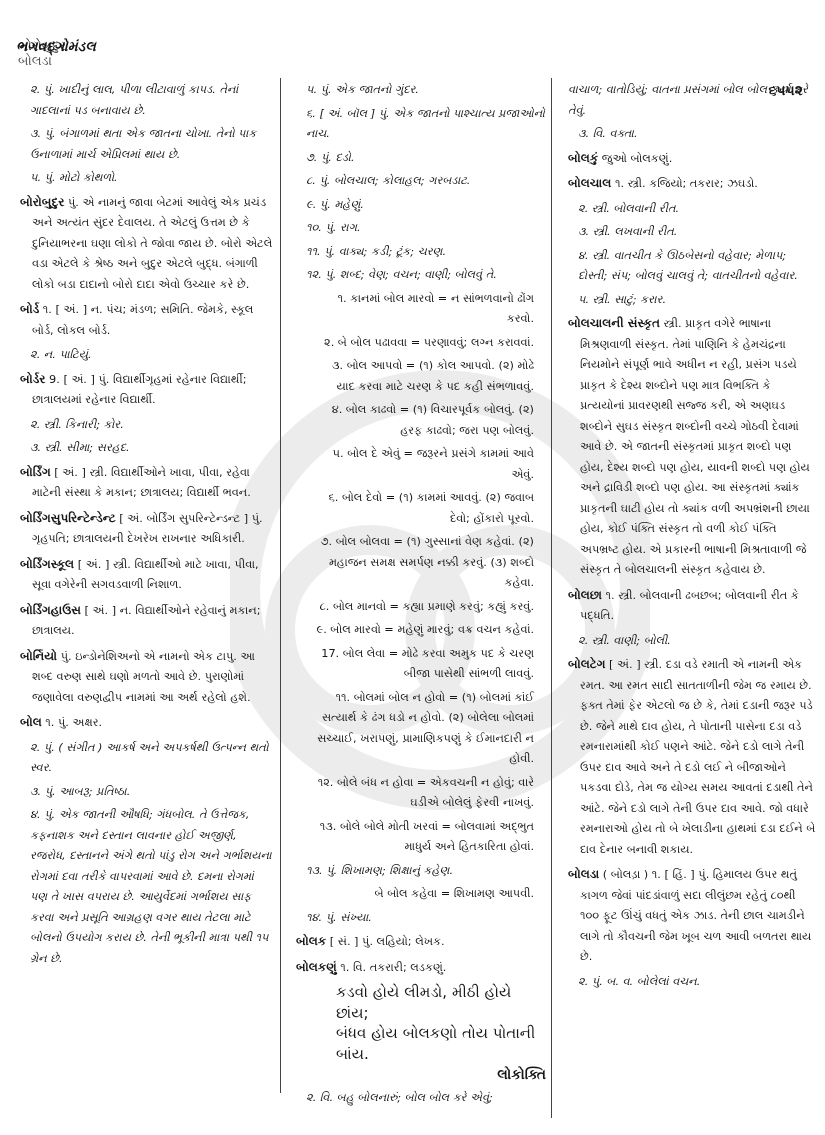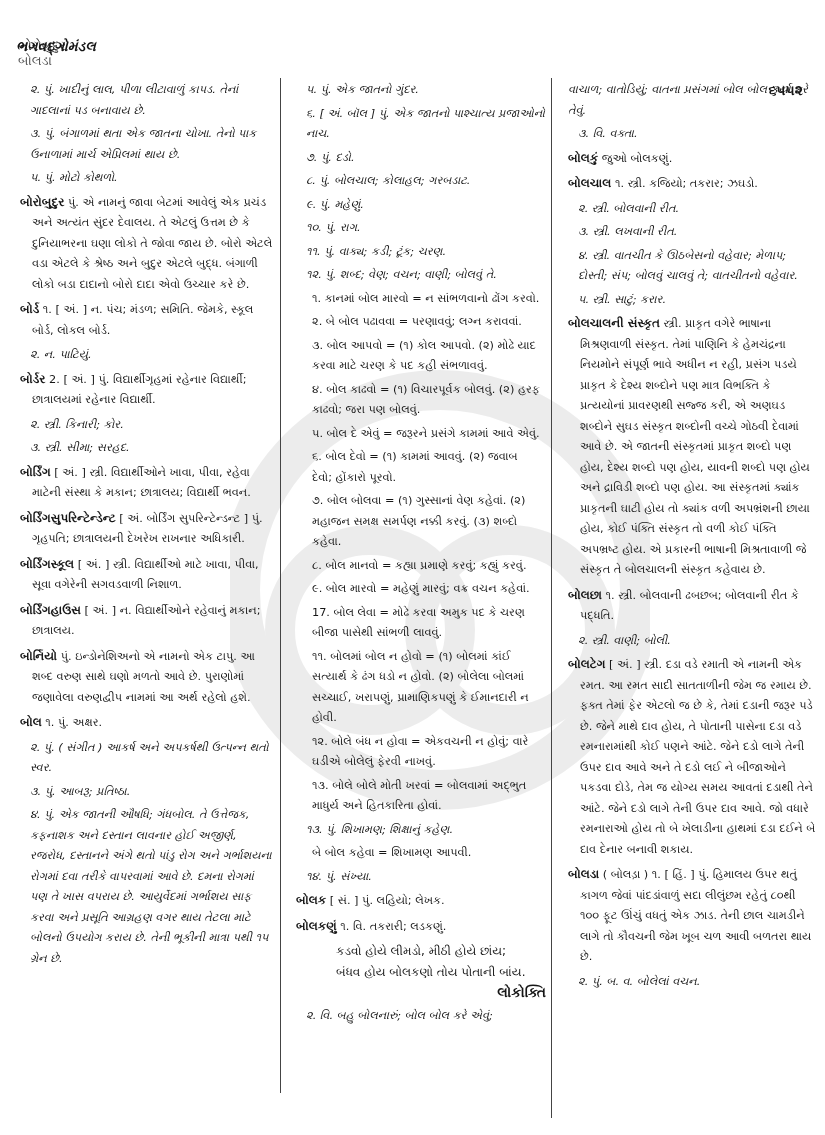--- a/index.html
+++ b/index.html
@@ -18,23 +18,23 @@
   .hdr-right { position:absolute; right:22px; top:6px; font-size:14px; font-weight:bold;margin-top:44px; }
   .col { position:absolute; top:80px; font-size:11.3px; line-height:20.5px; }
   .col1 { left:20px; width:253px; }
   .col2 { left:296px; width:250px; }
   .col3 { left:568px; width:250px; }
   .divider { position:absolute; top:78px; width:1px; background:#444; }
   .d1 { left:280px; height:1015px; }
   .d2 { left:551px; height:1040px; }
   .entry { margin:0 0 4px 0; text-indent:-12px; padding-left:12px; }
   .sense { margin:0 0 3px 0; padding-left:10px;font-style:italic; }
-  .idiom { margin:0 6px 3px 0; padding-left:16px; }
+  .idiom { margin:0 12px 3px 0; padding-left:16px;text-align:right; }
   .hw { font-weight:bold; font-size:12px; }
-  .verse { padding-left:40px; margin:0; font-size:12px; }
+  .verse { padding-left:40px; margin:0; font-size:15px; }
   .attrib { text-align:right; font-weight:bold; margin:0 0 3px 0; font-size:14px; }
 </style>
 </head>
 <body>
 
 <svg class="watermark" viewBox="0 0 420 520">
   <circle cx="210" cy="260" r="200" fill="none" stroke="#000" stroke-width="40"></circle>
   <circle cx="140" cy="300" r="90" fill="none" stroke="#000" stroke-width="30"></circle>
   <circle cx="280" cy="300" r="90" fill="none" stroke="#000" stroke-width="30"></circle>
 </svg>
@@ -51,21 +51,21 @@
 <div class="divider d1"></div>
 <div class="divider d2"></div>
 
 <div class="col col1">
     <div class="sense">૨. પું. ખાદીનું લાલ, પીળા લીટાવાળું કાપડ. તેનાં ગાદલાનાં પડ બનાવાય છે.</div>
     <div class="sense">૩. પું. બંગાળમાં થતા એક જાતના ચોખા. તેનો પાક ઉનાળામાં માર્ચ એપ્રિલમાં થાય છે.</div>
     <div class="sense">૫. પું. મોટો કોથળો.</div>
     <div class="entry"><span class="hw">બોરોબુદુર</span><span> પું. એ નામનું જાવા બેટમાં આવેલું એક પ્રચંડ અને અત્યંત સુંદર દેવાલય. તે એટલું ઉત્તમ છે કે દુનિયાભરના ઘણા લોકો તે જોવા જાય છે. બોરો એટલે વડા એટલે કે શ્રેષ્ઠ અને બુદુર એટલે બુદ્ધ. બંગાળી લોકો બડા દાદાનો બોરો દાદા એવો ઉચ્ચાર કરે છે.</span></div>
     <div class="entry"><span class="hw">બોર્ડ</span><span> ૧. [ અં. ] ન. પંચ; મંડળ; સમિતિ. જેમકે, સ્કૂલ બોર્ડ, લોકલ બોર્ડ.</span></div>
     <div class="sense">૨. ન. પાટિયું.</div>
-    <div class="entry"><span class="hw">બોર્ડર</span><span> 2. [ અં. ] પું. વિદ્યાર્થીગૃહમાં રહેનાર વિદ્યાર્થી; છાત્રાલયમાં રહેનાર વિદ્યાર્થી.</span></div>
+    <div class="entry"><span class="hw">બોર્ડર</span><span> 9. [ અં. ] પું. વિદ્યાર્થીગૃહમાં રહેનાર વિદ્યાર્થી; છાત્રાલયમાં રહેનાર વિદ્યાર્થી.</span></div>
     <div class="sense">૨. સ્ત્રી. કિનારી; કોર.</div>
     <div class="sense">૩. સ્ત્રી. સીમા; સરહદ.</div>
     <div class="entry"><span class="hw">બોર્ડિંગ</span><span> [ અં. ] સ્ત્રી. વિદ્યાર્થીઓને ખાવા, પીવા, રહેવા માટેની સંસ્થા કે મકાન; છાત્રાલય; વિદ્યાર્થી ભવન.</span></div>
     <div class="entry"><span class="hw">બોર્ડિંગસુપરિન્ટેન્ડેન્ટ</span><span> [ અં. બોર્ડિંગ સુપરિન્ટેન્ડન્ટ ] પું. ગૃહપતિ; છાત્રાલયની દેખરેખ રાખનાર અધિકારી.</span></div>
     <div class="entry"><span class="hw">બોર્ડિંગસ્કૂલ</span><span> [ અં. ] સ્ત્રી. વિદ્યાર્થીઓ માટે ખાવા, પીવા, સૂવા વગેરેની સગવડવાળી નિશાળ.</span></div>
     <div class="entry"><span class="hw">બોર્ડિંગહાઉસ</span><span> [ અં. ] ન. વિદ્યાર્થીઓને રહેવાનું મકાન; છાત્રાલય.</span></div>
     <div class="entry"><span class="hw">બોર્નિયો</span><span> પું. ઇન્ડોનેશિઅનો એ નામનો એક ટાપુ. આ શબ્દ વરુણ સાથે ઘણો મળતો આવે છે. પુરાણોમાં જણાવેલા વરુણદ્વીપ નામમાં આ અર્થ રહેલો હશે.</span></div>
     <div class="entry"><span class="hw">બોલ</span><span> ૧. પું. અક્ષર.</span></div>
     <div class="sense">૨. પું. ( સંગીત ) આકર્ષ અને અપકર્ષથી ઉત્પન્ન થતો સ્વર.</div>
     <div class="sense">૩. પું. આબરૂ; પ્રતિષ્ઠા.</div>

